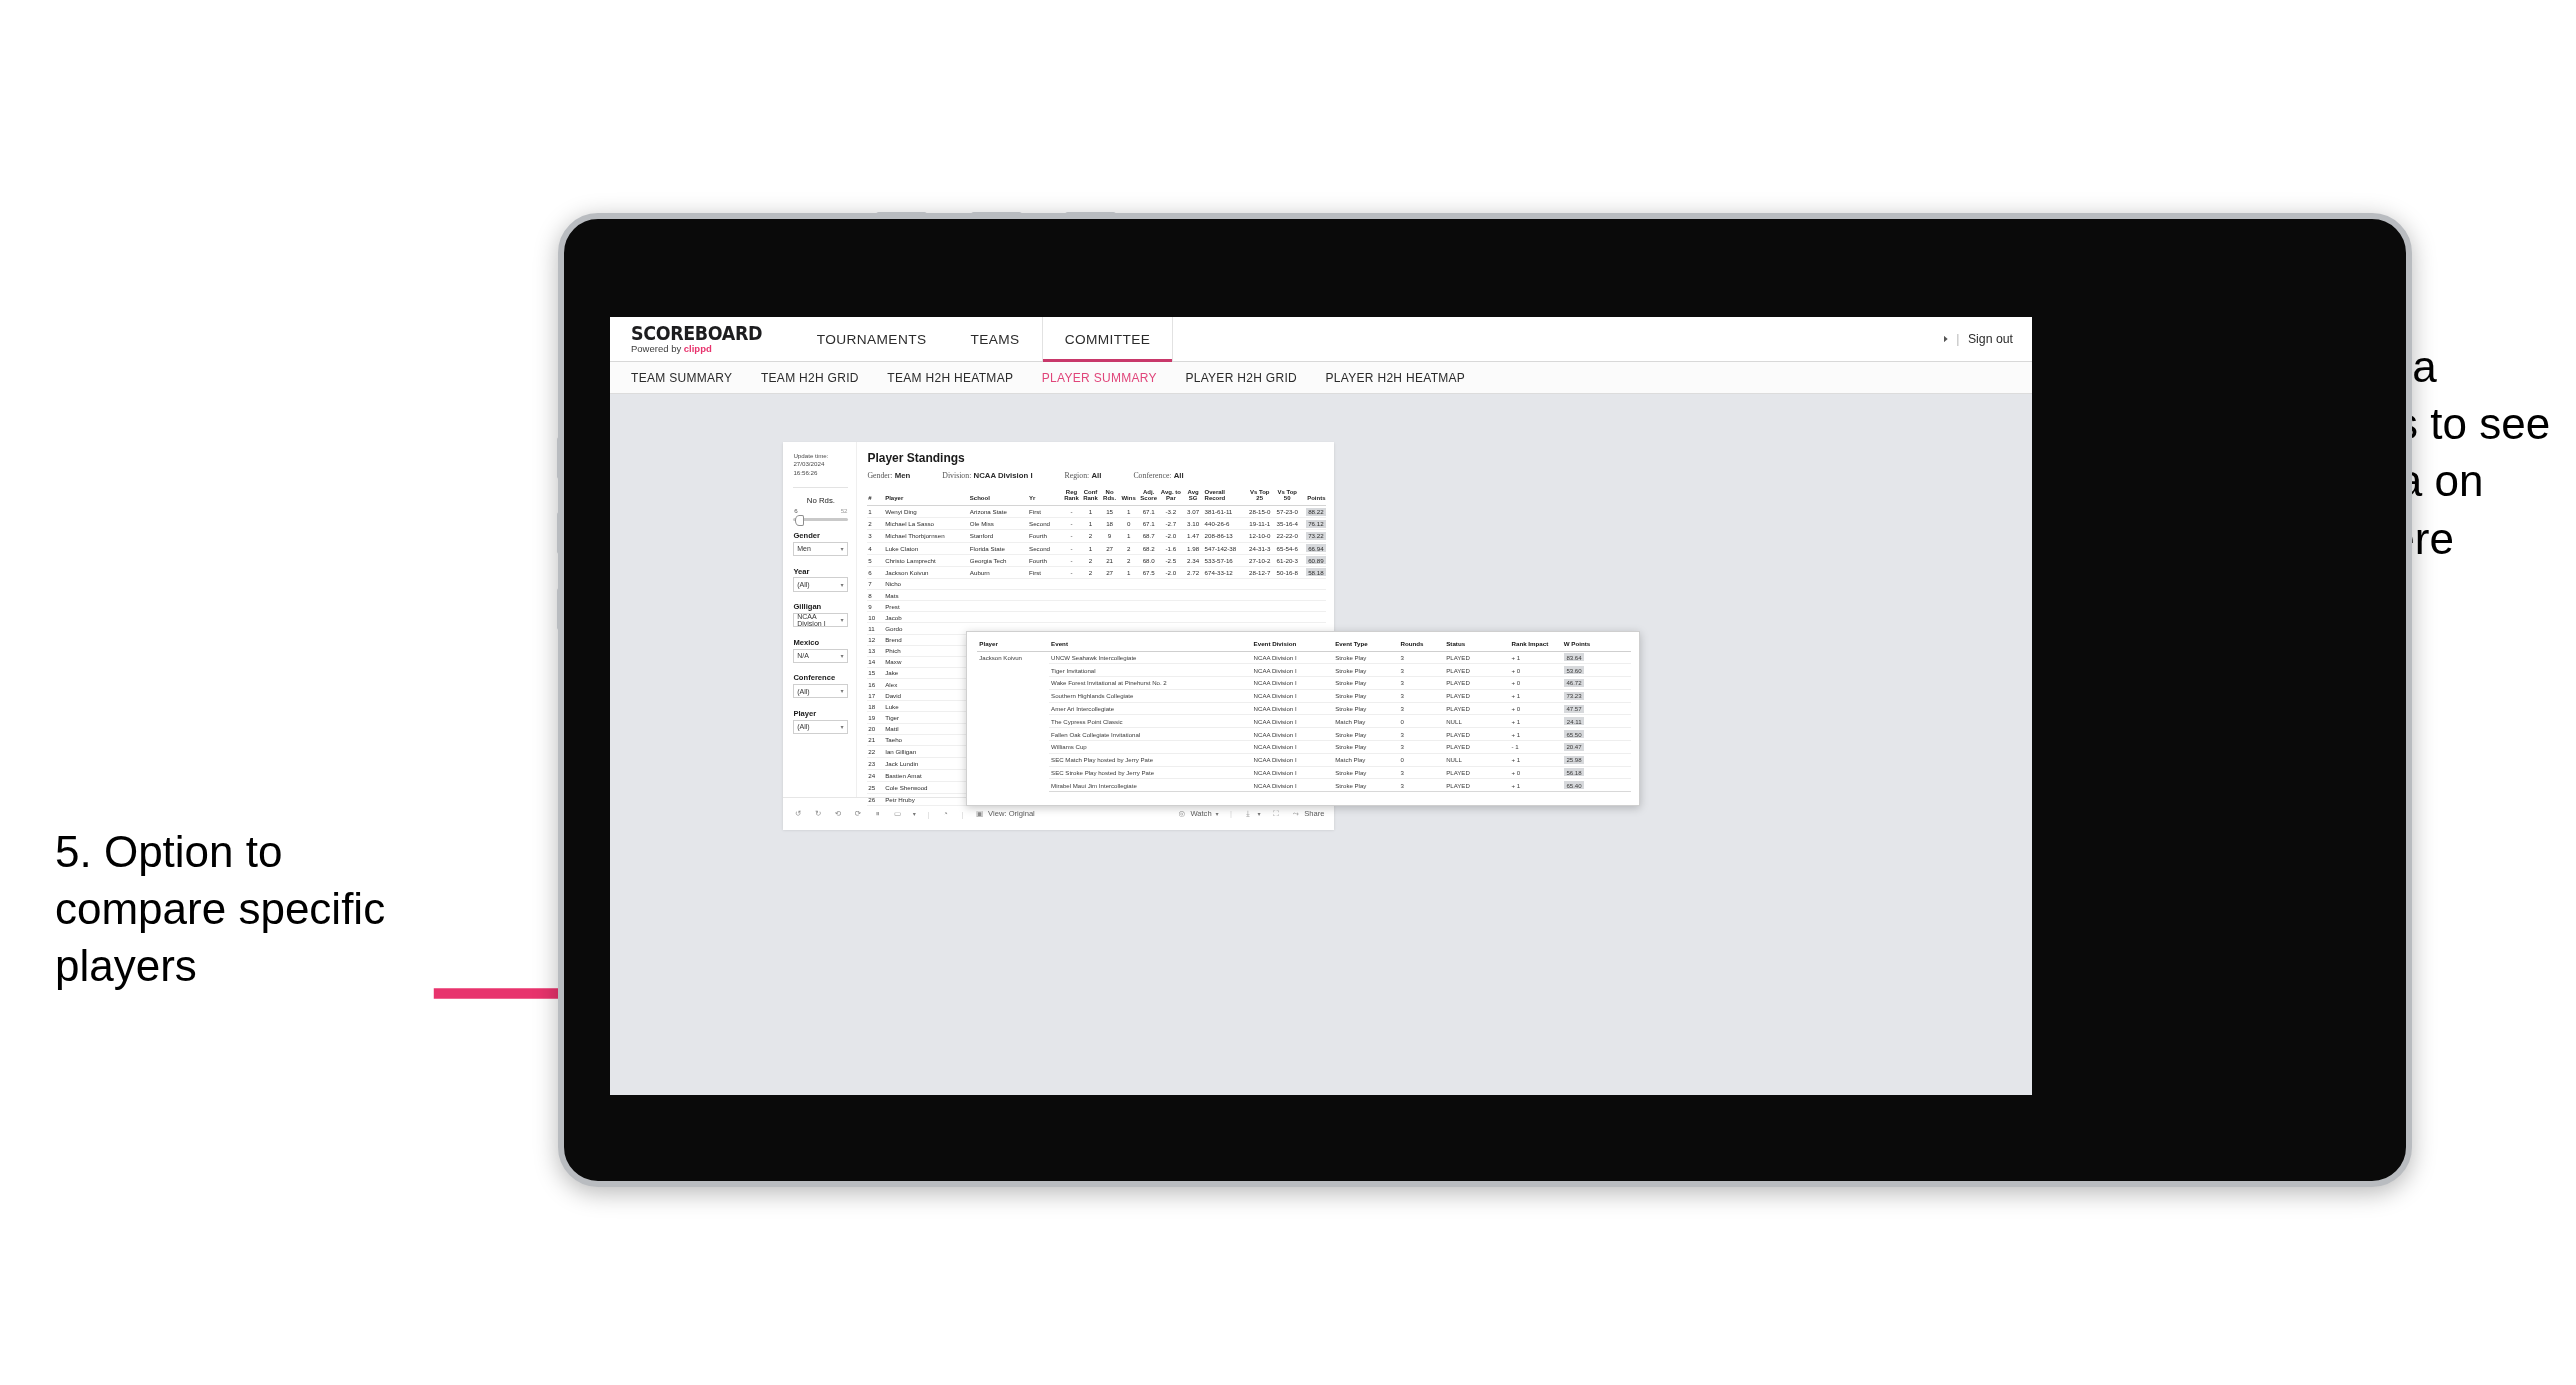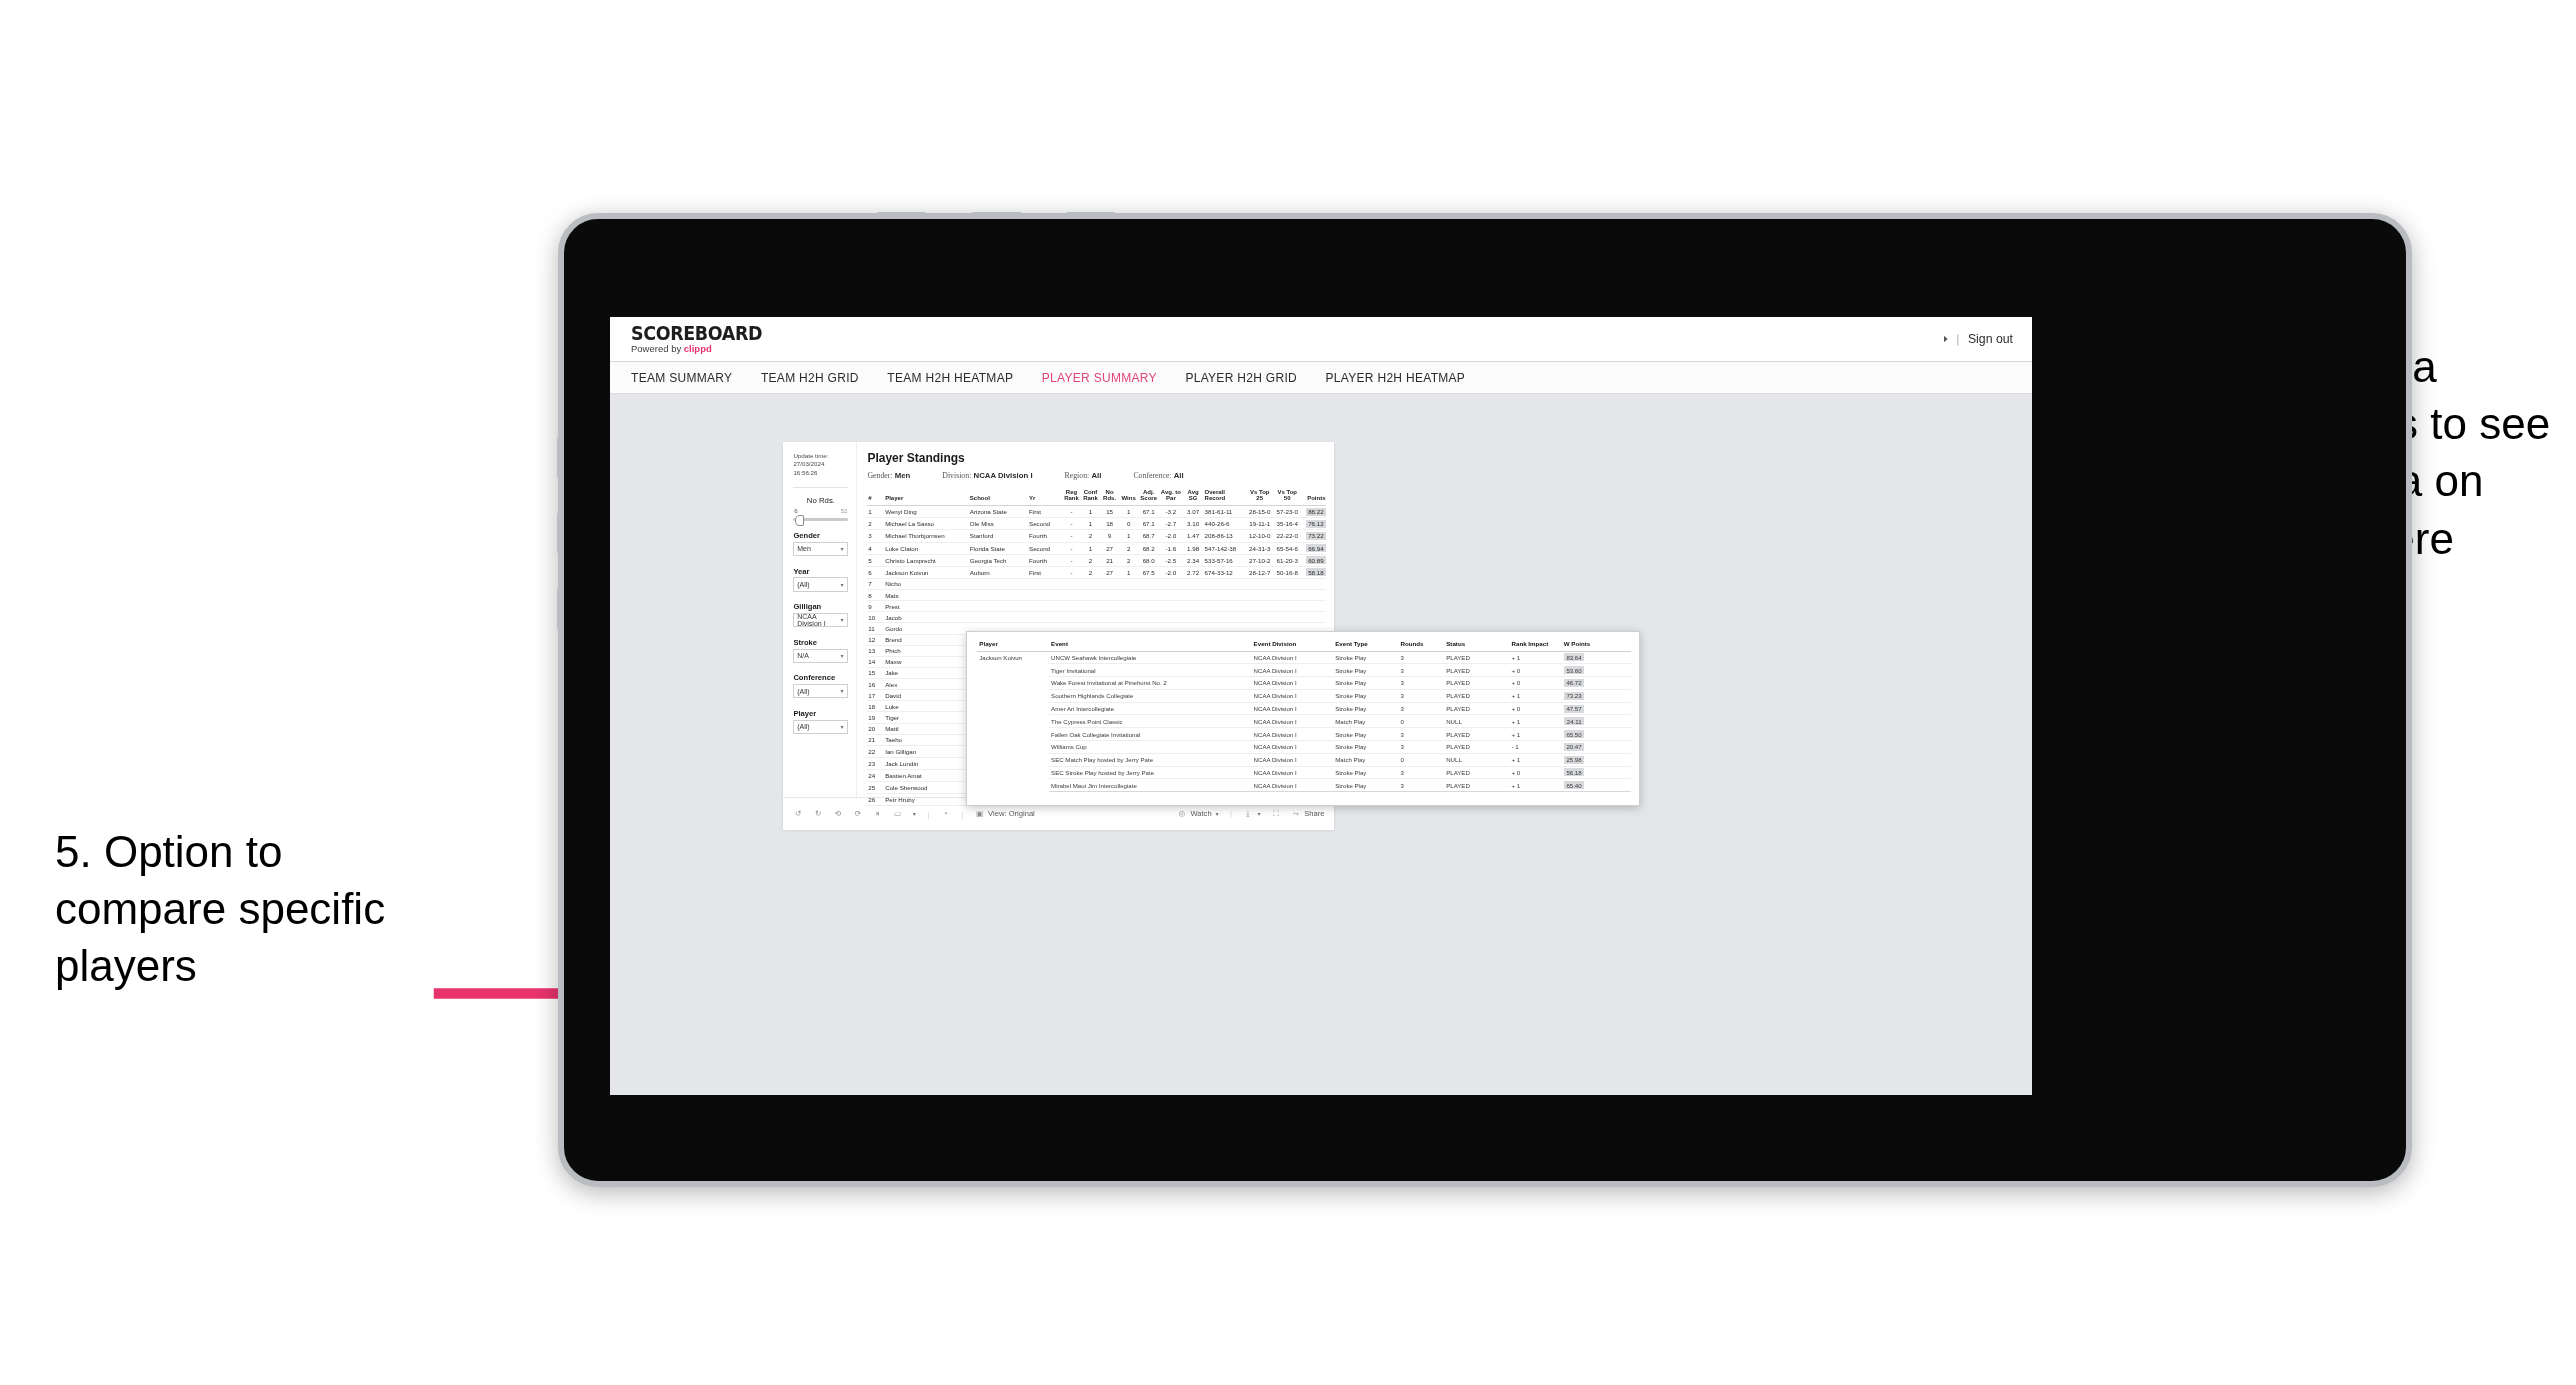--- a/index.html
+++ b/index.html
@@ -150,20 +150,25 @@
   <div id="screen">
 
     <div id="app-header">
       <div class="logo-wrap">
         <div class="logo-main">SCOREBOARD</div>
         <div class="logo-sub">
           <span>Powered by</span>
           <span class="brand">clippd</span>
         </div>
       </div>
+      <div class="top-tabs">
+        <div class="top-tab">TOURNAMENTS</div>
+        <div class="top-tab">TEAMS</div>
+        <div class="top-tab active">COMMITTEE</div>
+      </div>
       <div class="header-right">
         <div class="hr-dot"></div>
         <div class="hr-sep">|</div>
         <div class="signout">Sign out</div>
       </div>
     </div>
 
     <div id="sub-nav">
       <div class="sub-tab">TEAM SUMMARY</div>
       <div class="sub-tab">TEAM H2H GRID</div>
@@ -210,21 +215,21 @@
               </div>
             </div>
             <div class="f-block">
               <div class="f-label">Gilligan</div>
               <div class="f-select">
                 <span>NCAA Division I</span>
                 <span class="caret">▼</span>
               </div>
             </div>
             <div class="f-block">
-              <div class="f-label">Stroke</div>
+              <div class="f-label">Mexico</div>
               <div class="f-select">
                 <span>N/A</span>
                 <span class="caret">▼</span>
               </div>
             </div>
             <div class="f-block">
               <div class="f-label">Conference</div>
               <div class="f-select">
                 <span>(All)</span>
                 <span class="caret">▼</span>

